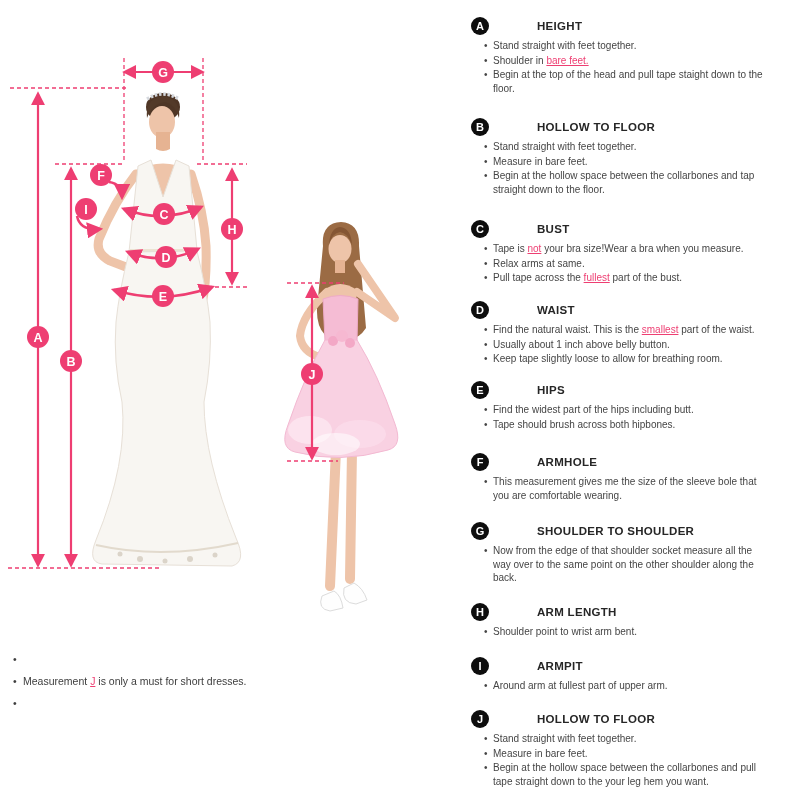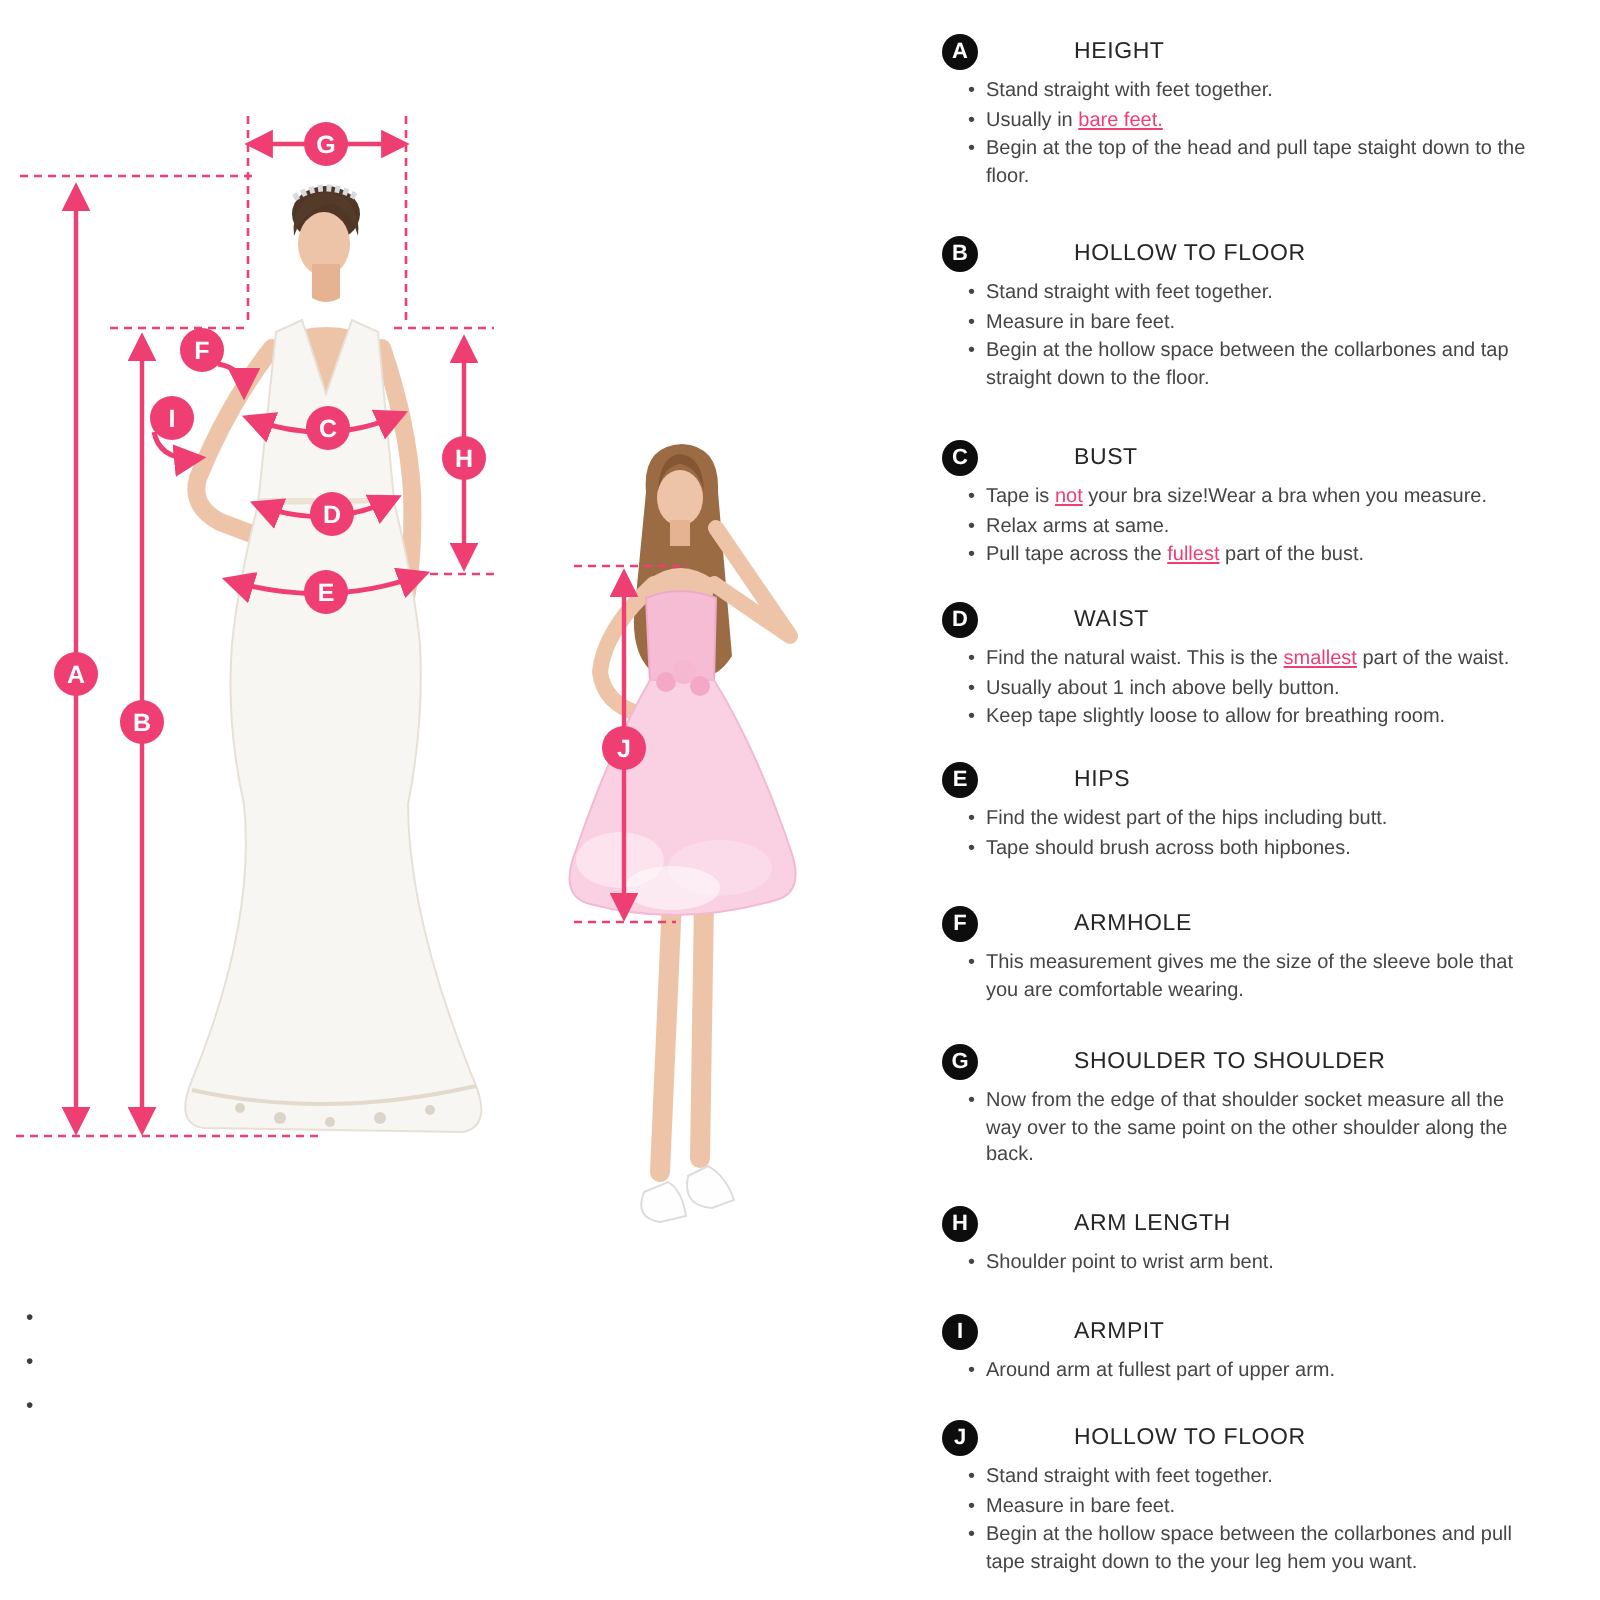--- a/index.html
+++ b/index.html
@@ -4,21 +4,21 @@
 <style>
   html,body{margin:0;padding:0;background:#fff;}
   .page{position:relative;width:800px;height:800px;background:#ffffff;overflow:hidden;
         font-family:"Liberation Sans",sans-serif;}
   .diagram{position:absolute;left:0;top:0;}
   
   .section{position:absolute;left:471px;width:300px;}
   .sec-head{display:flex;align-items:center;gap:8px;height:19px;}
   .badge{width:18px;height:18px;border-radius:50%;background:#0d0d0d;color:#fff;
          font-weight:bold;font-size:11px;display:flex;align-items:center;justify-content:center;flex:none;}
-  .sec-title{font-size:11.5px;font-weight:normal;color:#262626;letter-spacing:.3px;padding-left:40px;}
+  .sec-title{font-size:11.5px;font-weight:bold;color:#262626;letter-spacing:.3px;padding-left:40px;}
   .bullets{margin-top:4px;padding-left:13px;}
   .bullet{display:flex;font-size:10px;color:#454545;line-height:13.5px;margin-top:1px;}
   .dot{width:9px;flex:none;}
   .btxt{flex:1;}
   .hl{color:#ee3e72;text-decoration:underline;}
   
   .notes{position:absolute;left:13px;top:652px;width:438px;}
   .note{display:flex;font-size:10.5px;color:#3d3d3d;line-height:14px;margin-bottom:8px;}
   .note .dot{width:10px;flex:none;color:#3d3d3d;}
   .note.cont .dot{visibility:hidden;}
@@ -154,21 +154,21 @@
           <span class="badge">A</span>
           <span class="sec-title">HEIGHT</span>
         </div>
         <div class="bullets">
           <div class="bullet">
             <span class="dot">•</span>
             <span class="btxt"><span>Stand straight with feet together.</span></span>
           </div>
           <div class="bullet">
             <span class="dot">•</span>
-            <span class="btxt"><span>Usually in </span><span class="hl">bare feet.</span></span>
+            <span class="btxt"><span>Shoulder in </span><span class="hl">bare feet.</span></span>
           </div>
           <div class="bullet">
             <span class="dot">•</span>
             <span class="btxt"><span>Begin at the top of the head and pull tape staight down to the floor.</span></span>
           </div>
         </div>
       </div>
       <div class="section" style="top: 117px;">
         <div class="sec-head">
           <span class="badge">B</span>
@@ -314,19 +314,20 @@
         </div>
       </div>
     </div>
 
   <div class="notes">
       <div class="note">
         <span class="dot">•</span>
       </div>
       <div class="note">
         <span class="dot">•</span>
+        <span><span>Measurement </span><span class="hl">J</span><span> is only a must for short dresses.</span></span>
       </div>
       <div class="note">
         <span class="dot">•</span>
       </div>
     </div>
 
 </div>
 
 </body></html>

